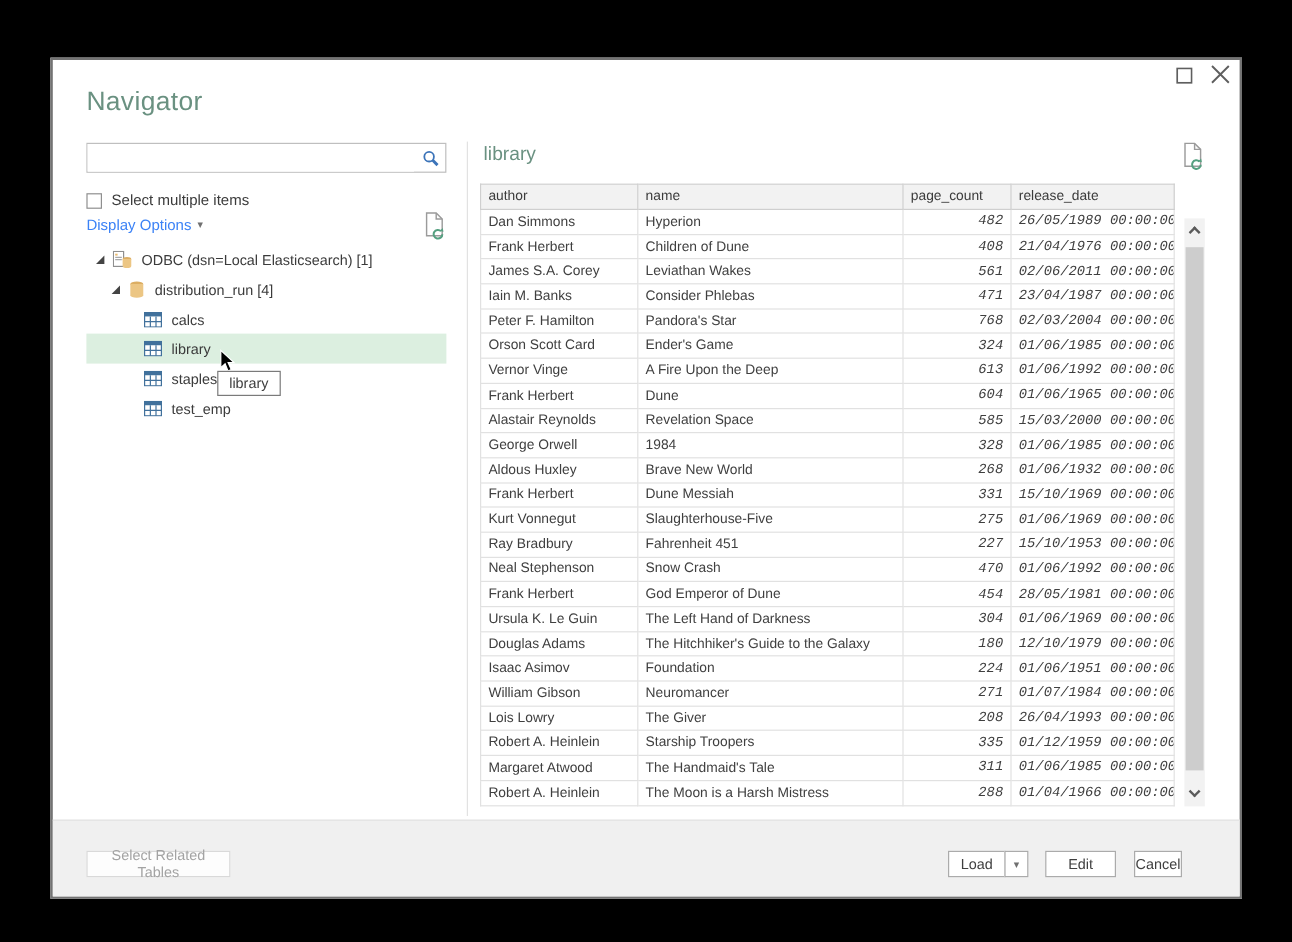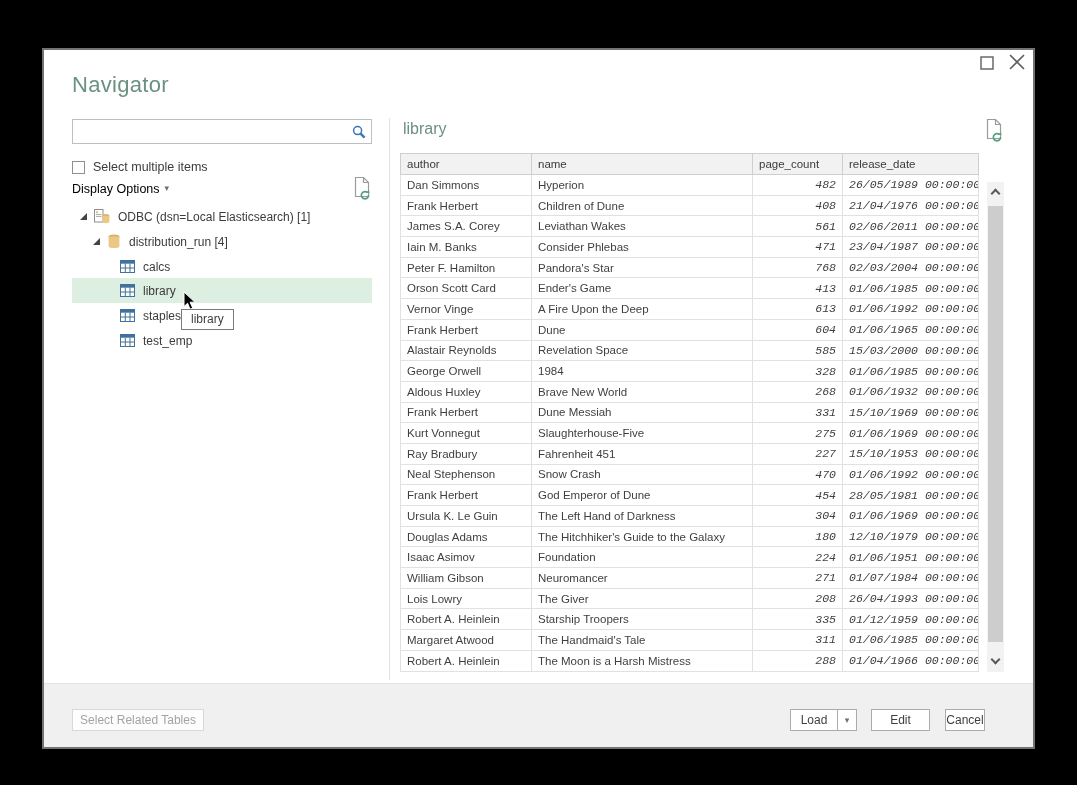--- a/index.html
+++ b/index.html
@@ -28,21 +28,21 @@
   }
   .search-box input {
     border:none; outline:none; width:272px; height:23px; padding:0 6px;
     font-family:"Liberation Sans",sans-serif; font-size:12px;
   }
   .search-icon { position:absolute; right:5px; top:5px; }
   .check-row { position:absolute; left:28px; top:103px; display:flex; align-items:center;margin-top:7px; }
   .checkbox { width:13px; height:13px; border:1px solid #8f8f8f; background:#fff; }
   .check-label { margin-left:8px; font-size:12.5px; color:#3b3b3b; }
   .display-row { position:absolute; left:28px; top:129px; width:300px; height:20px; }
-  .display-label { font-size:12.5px; color:#000000; }
+  .display-label { font-size:12.5px; color:#3b82f6; }
   .caret { font-size:9px; color:#707070; margin-left:5px; vertical-align:2px; }
   .refresh-left { position:absolute; left:281px; top:-3px; }
   
   .tree-row {
     position:absolute; left:28px; width:300px; height:25px;
     display:flex; align-items:center; font-size:12px; color:#3b3b3b;
   }
   .tree-row.selected { background:#dcefe0; }
   .indent0 { padding-left:8px; } .indent1 { padding-left:21px; } .indent2 { padding-left:34px; }
   .tri {
@@ -95,21 +95,21 @@
   
   .footer {
     position:absolute; left:0; bottom:0; width:989px; height:64px;
     background:#f0f0f0; border-top:1px solid #e3e3e3;
   }
   .btn {
     position:absolute; top:25px; height:22px; background:#fff; border:1px solid #ababab;
     font-size:12px; color:#3f3f3f; display:flex; align-items:center; justify-content:center;
     font-family:"Liberation Sans",sans-serif;
   }
-  .btn-related { left:28px; width:132px; color:#a3a3a3; border-color:#d9d9d9; background:#fdfdfd; }
+  .btn-related { left:28px; width:120px; color:#a3a3a3; border-color:#d9d9d9; background:#fdfdfd; }
   .btn-load { left:746px; width:48px; }
   .btn-load-arrow { left:793px; width:20px; }
   .btn-edit { left:827px; width:59px; }
   .btn-cancel { left:901px; width:40px; }
 </style>
 </head>
 <body>
 
 <div class="window">
 
@@ -285,21 +285,21 @@
         </tr>
         <tr>
           <td>Peter F. Hamilton</td>
           <td>Pandora's Star</td>
           <td class="num">768</td>
           <td class="num">02/03/2004 00:00:00</td>
         </tr>
         <tr>
           <td>Orson Scott Card</td>
           <td>Ender's Game</td>
-          <td class="num">413</td>
+          <td class="num">324</td>
           <td class="num">01/06/1985 00:00:00</td>
         </tr>
         <tr>
           <td>Vernor Vinge</td>
           <td>A Fire Upon the Deep</td>
           <td class="num">613</td>
           <td class="num">01/06/1992 00:00:00</td>
         </tr>
         <tr>
           <td>Frank Herbert</td>

